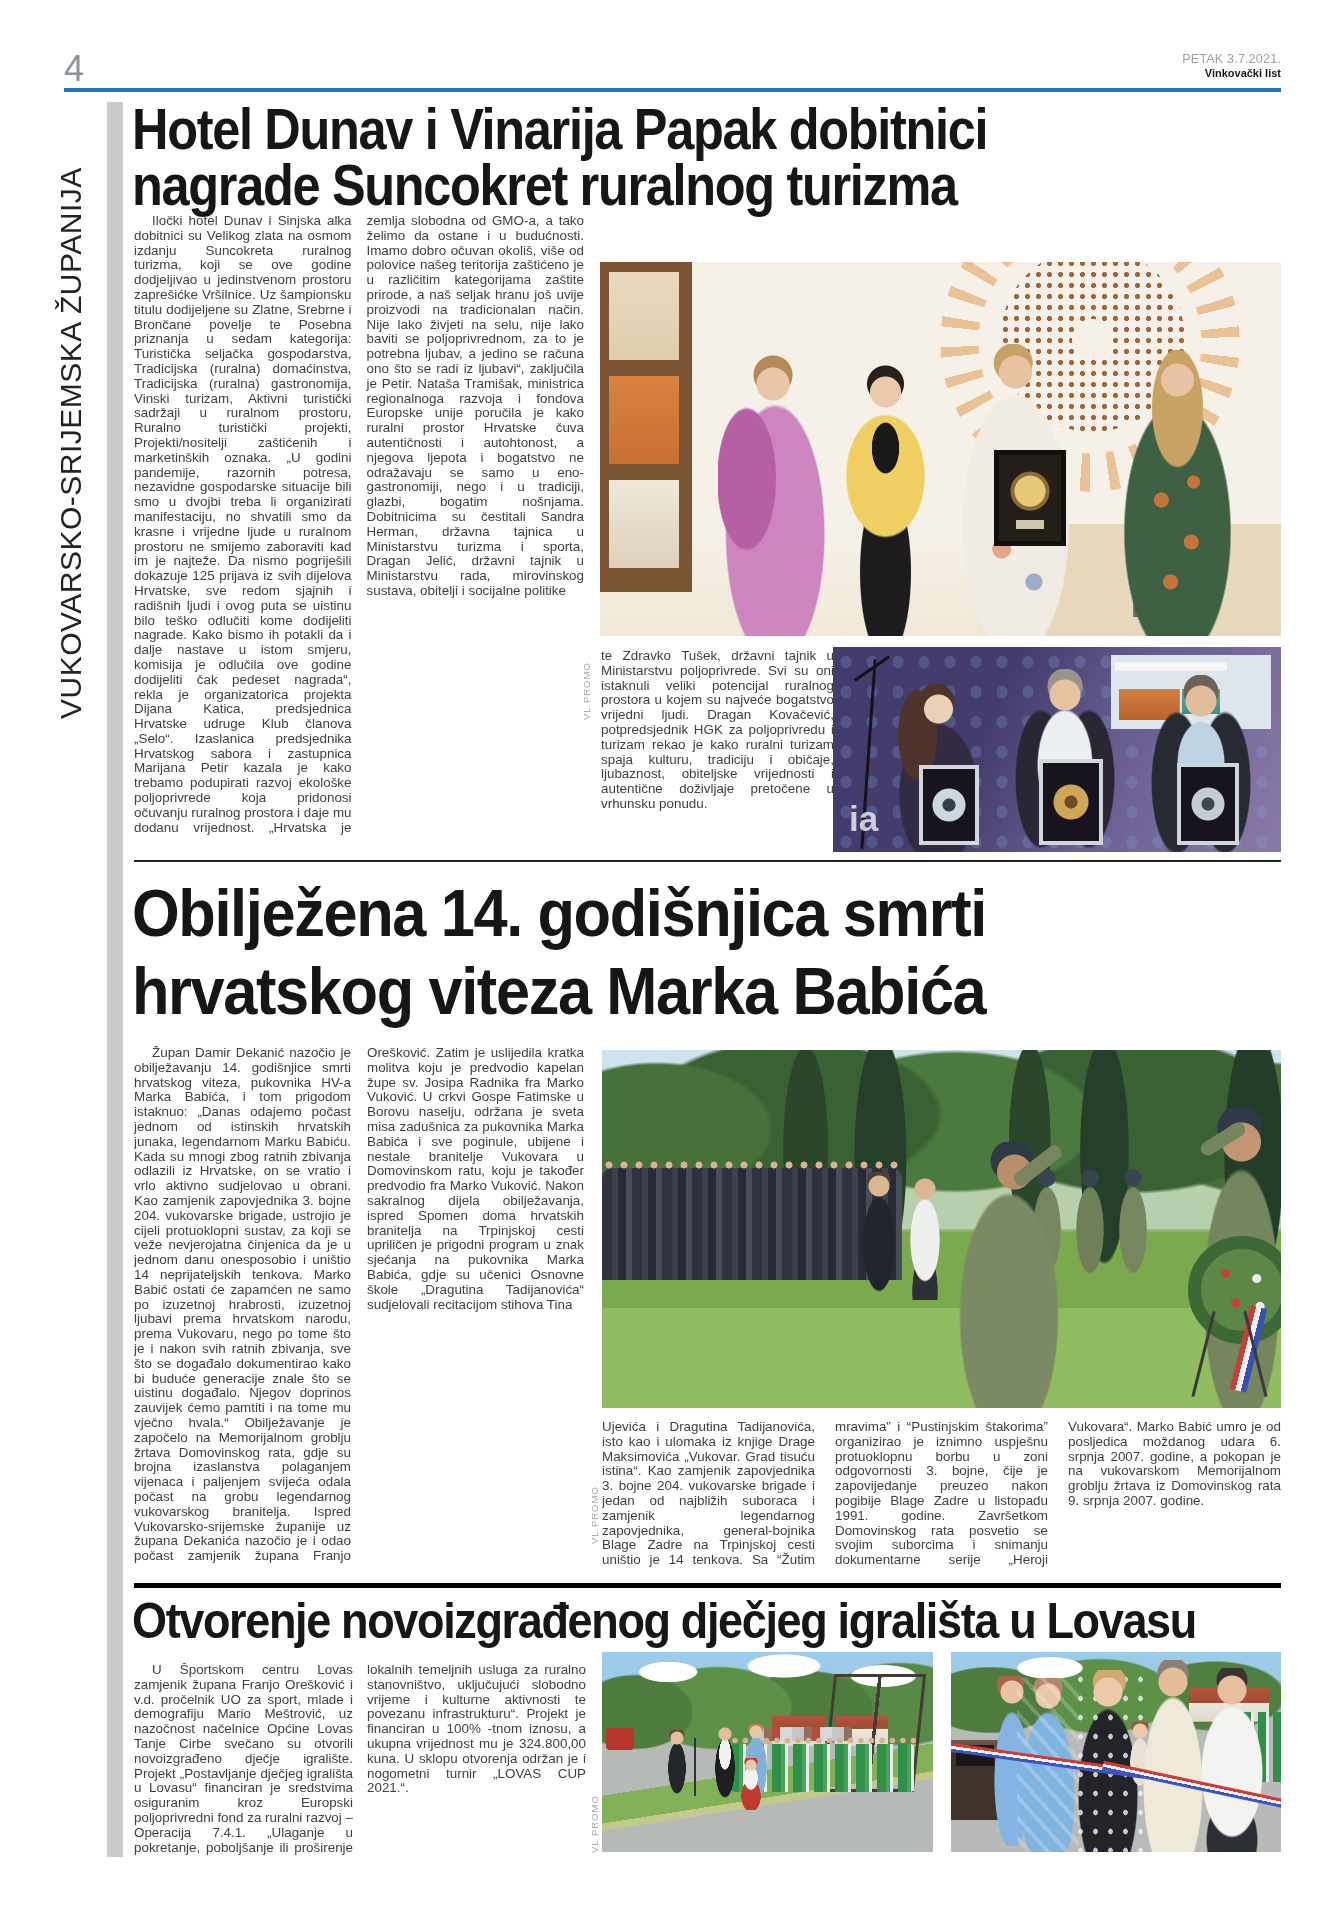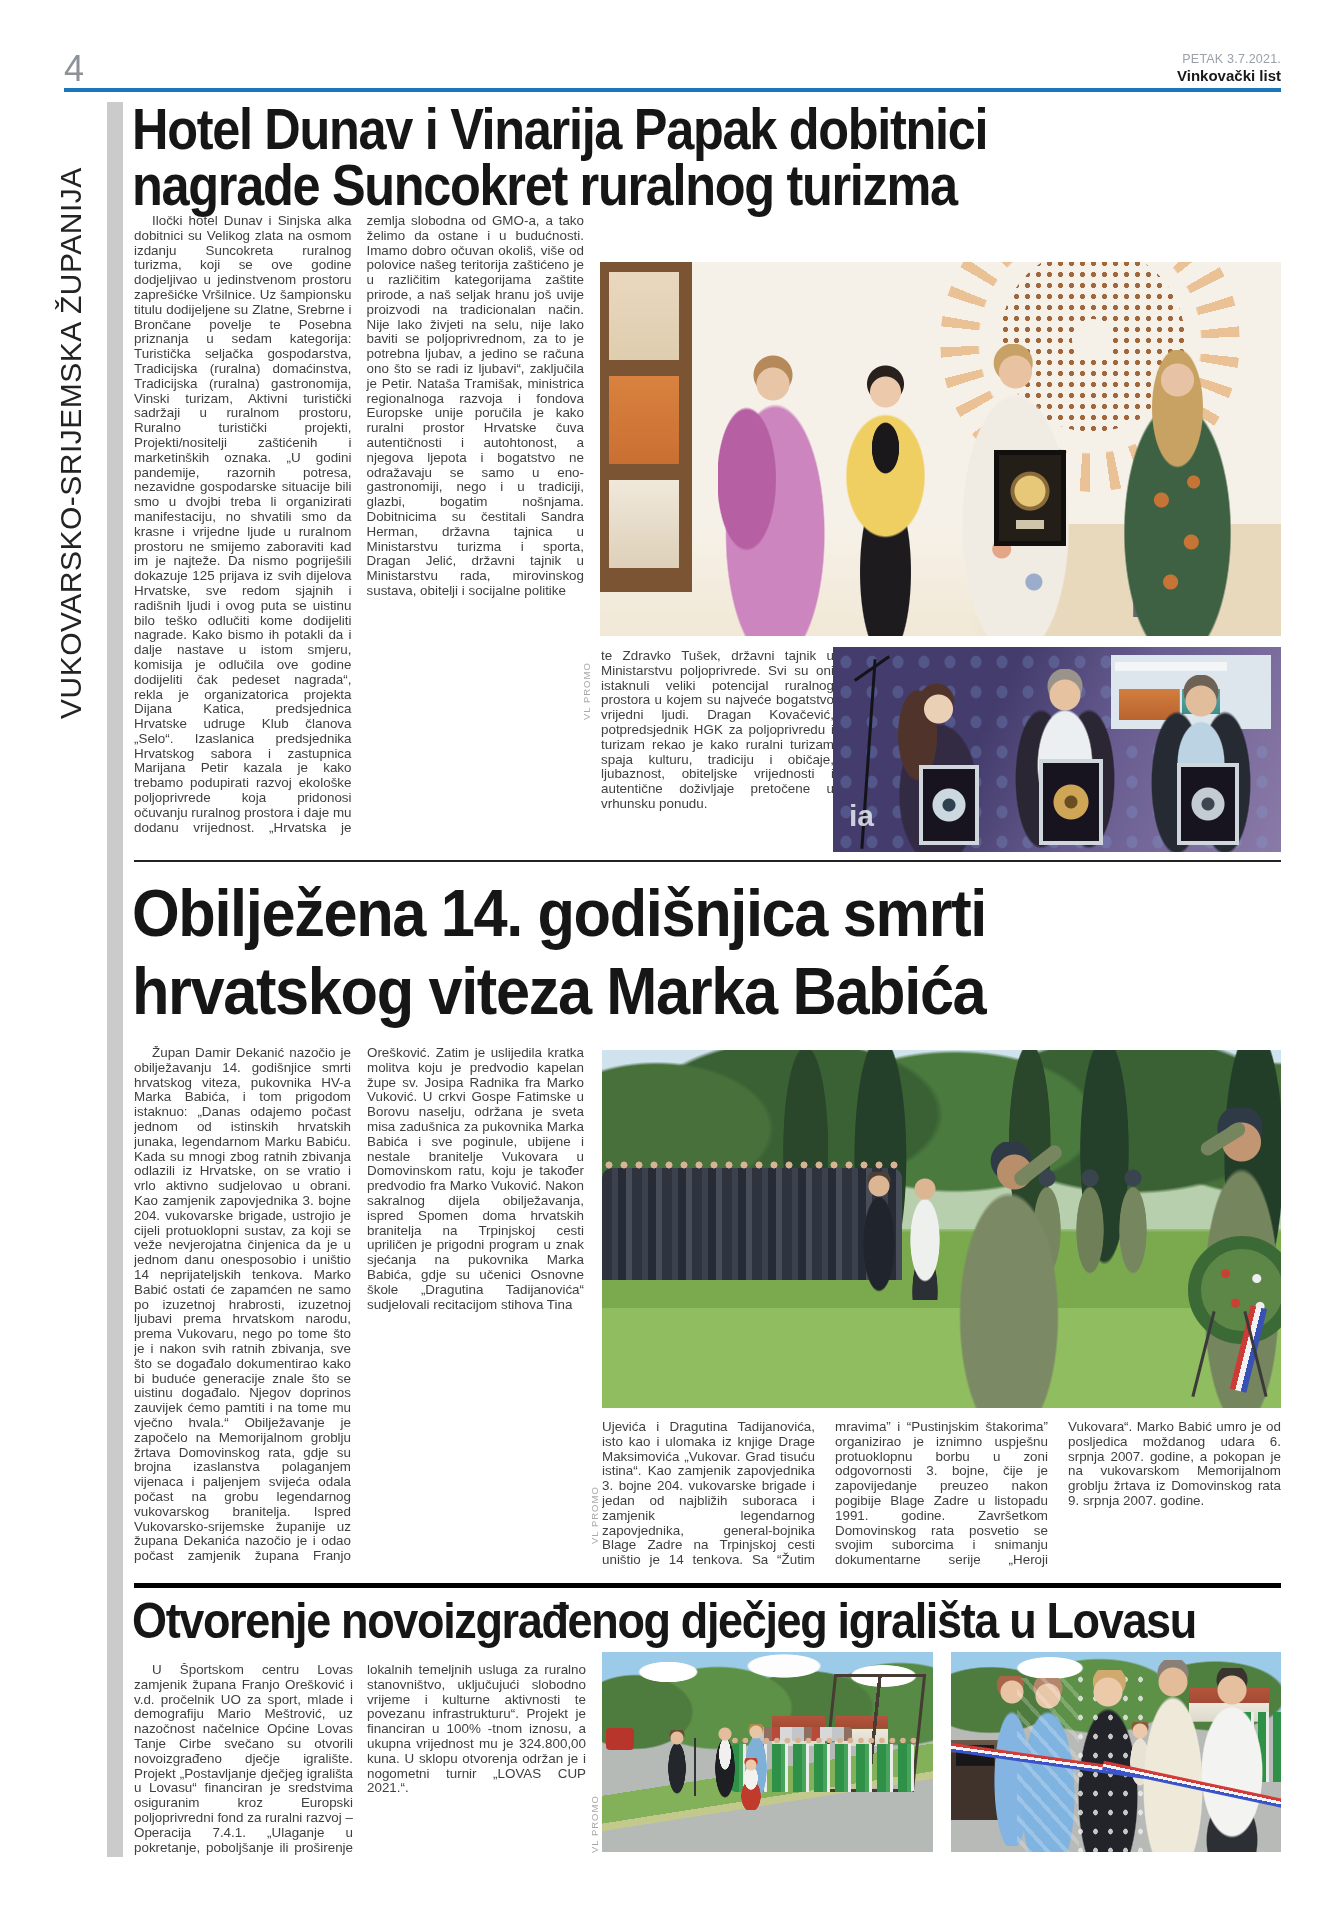--- a/index.html
+++ b/index.html
@@ -18,21 +18,21 @@
   .ph *{position:absolute;}
   .sectlabel{position:absolute;writing-mode:vertical-rl;transform:rotate(180deg);
              font-size:30px;font-weight:400;color:#232323;letter-spacing:0.5px;
              text-align:left;}
 </style>
 </head>
 <body>
 
 <div class="abs" style="left:64px;top:48px;font-size:36px;font-weight:400;color:#8d9296;">4</div>
 <div class="abs" style="left:981px;top:52px;width:300px;text-align:right;font-size:12.5px;color:#9ba1a7;letter-spacing:0.2px;">PETAK 3.7.2021.</div>
-<div class="abs" style="left:981px;top:67px;width:300px;text-align:right;font-size:15px;font-weight:700;color:#17181a;">Vinkovački list</div>
+<div class="abs" style="left:981px;top:67px;width:300px;text-align:right;font-size:11px;font-weight:700;color:#17181a;">Vinkovački list</div>
 <div class="abs" style="left:64px;top:88px;width:1217px;height:4px;background:#1c76bc;"></div>
 
 <div class="sectlabel" style="left:54px;top:94px;height:625px;">VUKOVARSKO-SRIJEMSKA ŽUPANIJA</div>
 <div class="abs" style="left:107px;top:102px;width:16px;height:1755px;background:#cbcbcb;"></div>
 
 <div class="hl" style="left:132px;top:100px;font-size:58px;transform:scaleX(0.87);">Hotel Dunav i Vinarija Papak dobitnici</div>
 <div class="hl" style="left:132px;top:156px;font-size:58px;transform:scaleX(0.87);">nagrade Suncokret ruralnog turizma</div>
 
 <div class="cols indent" style="left:134px;top:214px;width:450px;height:630px;column-count:2;column-gap:15px;font-size:13.4px;line-height:14.8px;">Iločki hotel Dunav i Sinjska alka dobitnici su Velikog zlata na osmom izdanju Suncokreta ruralnog turizma, koji se ove godine dodjeljivao u jedinstvenom prostoru zaprešićke Vršilnice. Uz šampionsku titulu dodijeljene su Zlatne, Srebrne i Brončane povelje te Posebna priznanja u sedam kategorija: Turistička seljačka gospodarstva, Tradicijska (ruralna) domaćinstva, Tradicijska (ruralna) gastronomija, Vinski turizam, Aktivni turistički sadržaji u ruralnom prostoru, Ruralno turistički projekti, Projekti/nositelji zaštićenih i marketinških oznaka. „U godini pandemije, razornih potresa, nezavidne gospodarske situacije bili smo u dvojbi treba li organizirati manifestaciju, no shvatili smo da krasne i vrijedne ljude u ruralnom prostoru ne smijemo zaboraviti kad im je najteže. Da nismo pogriješili dokazuje 125 prijava iz svih dijelova Hrvatske, sve redom sjajnih i radišnih ljudi i ovog puta se uistinu bilo teško odlučiti kome dodijeliti nagrade. Kako bismo ih potakli da i dalje nastave u istom smjeru, komisija je odlučila ove godine dodijeliti čak pedeset nagrada“, rekla je organizatorica projekta Dijana Katica, predsjednica Hrvatske udruge Klub članova „Selo“. Izaslanica predsjednika Hrvatskog sabora i zastupnica Marijana Petir kazala je kako trebamo podupirati razvoj ekološke poljoprivrede koja pridonosi očuvanju ruralnog prostora i daje mu dodanu vrijednost. „Hrvatska je zemlja slobodna od GMO-a, a tako želimo da ostane i u budućnosti. Imamo dobro očuvan okoliš, više od polovice našeg teritorija zaštićeno je u različitim kategorijama zaštite prirode, a naš seljak hranu još uvije proizvodi na tradicionalan način. Nije lako živjeti na selu, nije lako baviti se poljoprivrednom, za to je potrebna ljubav, a jedino se računa ono što se radi iz ljubavi“, zaključila je Petir. Nataša Tramišak, ministrica regionalnoga razvoja i fondova Europske unije poručila je kako ruralni prostor Hrvatske čuva autentičnosti i autohtonost, a njegova ljepota i bogatstvo ne odražavaju se samo u eno-gastronomiji, nego i u tradiciji, glazbi, bogatim nošnjama. Dobitnicima su čestitali Sandra Herman, državna tajnica u Ministarstvu turizma i sporta, Dragan Jelić, državni tajnik u Ministarstvu rada, mirovinskog sustava, obitelji i socijalne politike</div>
 
@@ -58,21 +58,21 @@
   <div style="left:0;top:0;width:100%;height:100%;background:radial-gradient(rgba(130,165,220,.25) 5px,transparent 6px) 0 0/26px 30px;"></div>
   <div style="left:278px;top:8px;width:160px;height:74px;background-color:#dce6ec;background-image:linear-gradient(#f3f5f7,#f3f5f7),linear-gradient(#d27e3e,#b96330),linear-gradient(#57a8a0,#3f8f88);background-size:70% 12%,38% 42%,24% 34%;background-position:8% 10%,8% 80%,58% 70%;background-repeat:no-repeat;"></div>
   <div style="left:34px;top:12px;width:3px;height:190px;background:#15131a;transform:rotate(4deg);"></div>
   <div style="left:18px;top:20px;width:42px;height:3px;background:#15131a;transform:rotate(-35deg);"></div>
   <div style="left:58px;top:36px;width:95px;height:170px;background:radial-gradient(circle at 50% 26px,#ead0b4 0 14px,rgba(0,0,0,0) 15px),radial-gradient(circle at 48% 18px,#50342c 0 17px,rgba(0,0,0,0) 18px),radial-gradient(ellipse 20px 46px at 28% 52px,#50342c 0 95%,rgba(0,0,0,0) 100%),radial-gradient(ellipse 40px 72px at 50% 112px,#332b44 0 96%,rgba(0,0,0,0) 100%);"></div>
   <div style="left:182px;top:22px;width:100px;height:182px;background:radial-gradient(circle at 50% 26px,#e6c2a0 0 15px,rgba(0,0,0,0) 16px),radial-gradient(circle at 50% 17px,#9a938c 0 17px,rgba(0,0,0,0) 18px),radial-gradient(ellipse 28px 56px at 50% 96px,#eceff1 0 95%,rgba(0,0,0,0) 100%),radial-gradient(ellipse 26px 70px at 26% 110px,#2b2633 0 95%,rgba(0,0,0,0) 100%),radial-gradient(ellipse 26px 70px at 74% 110px,#2b2633 0 95%,rgba(0,0,0,0) 100%);"></div>
   <div style="left:318px;top:28px;width:100px;height:178px;background:radial-gradient(circle at 50% 26px,#e2bd9c 0 15px,rgba(0,0,0,0) 16px),radial-gradient(circle at 50% 17px,#6e6257 0 17px,rgba(0,0,0,0) 18px),radial-gradient(ellipse 24px 42px at 50% 88px,#bcd3e4 0 95%,rgba(0,0,0,0) 100%),radial-gradient(ellipse 26px 72px at 26% 108px,#262a33 0 95%,rgba(0,0,0,0) 100%),radial-gradient(ellipse 26px 72px at 74% 108px,#262a33 0 95%,rgba(0,0,0,0) 100%);"></div>
   <div style="left:86px;top:118px;width:52px;height:72px;background-color:#17141f;border:4px solid #cfd6dc;background-image:radial-gradient(circle at 50% 50%,#31404e 0 6px,#ccd8e0 7px 16px,rgba(0,0,0,0) 17px);"></div>
   <div style="left:206px;top:112px;width:56px;height:78px;background-color:#17141f;border:4px solid #cfd6dc;background-image:radial-gradient(circle at 50% 50%,#6a4e22 0 6px,#cfa556 7px 17px,rgba(0,0,0,0) 18px);"></div>
   <div style="left:344px;top:116px;width:54px;height:74px;background-color:#17141f;border:4px solid #cfd6dc;background-image:radial-gradient(circle at 50% 50%,#3c4650 0 6px,#c3ccd2 7px 16px,rgba(0,0,0,0) 17px);"></div>
-  <div style="left:16px;top:152px;font-size:30px;font-weight:700;color:rgba(230,233,240,.85);text-align:right;">ia</div>
+  <div style="left:16px;top:152px;font-size:35px;font-weight:700;color:rgba(230,233,240,.85);text-align:right;">ia</div>
 </div>
 
 <div class="rule" style="left:134px;top:860px;width:1147px;height:2px;background:#222;"></div>
 
 <div class="hl" style="left:132px;top:880px;font-size:66px;transform:scaleX(0.93);">Obilježena 14. godišnjica smrti</div>
 <div class="hl" style="left:132px;top:958px;font-size:66px;transform:scaleX(0.93);">hrvatskog viteza Marka Babića</div>
 
 <div class="cols indent" style="left:134px;top:1046px;width:450px;height:524px;column-count:2;column-gap:16px;font-size:13.4px;line-height:14.8px;">Župan Damir Dekanić nazočio je obilježavanju 14. godišnjice smrti hrvatskog viteza, pukovnika HV-a Marka Babića, i tom prigodom istaknuo: „Danas odajemo počast jednom od istinskih hrvatskih junaka, legendarnom Marku Babiću. Kada su mnogi zbog ratnih zbivanja odlazili iz Hrvatske, on se vratio i vrlo aktivno sudjelovao u obrani. Kao zamjenik zapovjednika 3. bojne 204. vukovarske brigade, ustrojio je cijeli protuoklopni sustav, za koji se veže nevjerojatna činjenica da je u jednom danu onesposobio i uništio 14 neprijateljskih tenkova. Marko Babić ostati će zapamćen ne samo po izuzetnoj hrabrosti, izuzetnoj ljubavi prema hrvatskom narodu, prema Vukovaru, nego po tome što je i nakon svih ratnih zbivanja, sve što se događalo dokumentirao kako bi buduće generacije znale što se uistinu događalo. Njegov doprinos zauvijek ćemo pamtiti i na tome mu vječno hvala.“ Obilježavanje je započelo na Memorijalnom groblju žrtava Domovinskog rata, gdje su brojna izaslanstva polaganjem vijenaca i paljenjem svijeća odala počast na grobu legendarnog vukovarskog branitelja. Ispred Vukovarsko-srijemske županije uz župana Dekanića nazočio je i odao počast zamjenik župana Franjo Orešković. Zatim je uslijedila kratka molitva koju je predvodio kapelan župe sv. Josipa Radnika fra Marko Vuković. U crkvi Gospe Fatimske u Borovu naselju, održana je sveta misa zadušnica za pukovnika Marka Babića i sve poginule, ubijene i nestale branitelje Vukovara u Domovinskom ratu, koju je također predvodio fra Marko Vuković. Nakon sakralnog dijela obilježavanja, ispred Spomen doma hrvatskih branitelja na Trpinjskoj cesti upriličen je prigodni program u znak sjećanja na pukovnika Marka Babića, gdje su učenici Osnovne škole „Dragutina Tadijanovića“ sudjelovali recitacijom stihova Tina</div>
 
 <div class="ph" style="left:602px;top:1050px;width:679px;height:358px;background:radial-gradient(ellipse 26px 120px at 30% 28%,#2a472c 0 85%,rgba(0,0,0,0) 88%),radial-gradient(ellipse 30px 140px at 41% 30%,#24402a 0 85%,rgba(0,0,0,0) 88%),radial-gradient(ellipse 24px 115px at 63% 26%,#2a472c 0 85%,rgba(0,0,0,0) 88%),radial-gradient(ellipse 28px 130px at 74% 28%,#24402a 0 85%,rgba(0,0,0,0) 88%),radial-gradient(ellipse 34px 150px at 96% 30%,#223e28 0 85%,rgba(0,0,0,0) 88%),radial-gradient(ellipse 140px 80px at 8% 22%,#47703b 0 80%,rgba(0,0,0,0) 84%),radial-gradient(ellipse 180px 90px at 28% 18%,#3a6134 0 80%,rgba(0,0,0,0) 84%),radial-gradient(ellipse 170px 85px at 52% 20%,#4a7a3e 0 80%,rgba(0,0,0,0) 84%),radial-gradient(ellipse 190px 95px at 78% 18%,#3a6134 0 80%,rgba(0,0,0,0) 84%),radial-gradient(ellipse 150px 80px at 98% 22%,#47703b 0 80%,rgba(0,0,0,0) 84%),linear-gradient(180deg,rgba(0,0,0,0) 0 50%,#7aa94e 51% 72%,#8fbd5f 72% 100%),linear-gradient(180deg,#cfe2ed 0 18%,#b8cfae 18% 50%,#9cc27e 50% 100%);">

